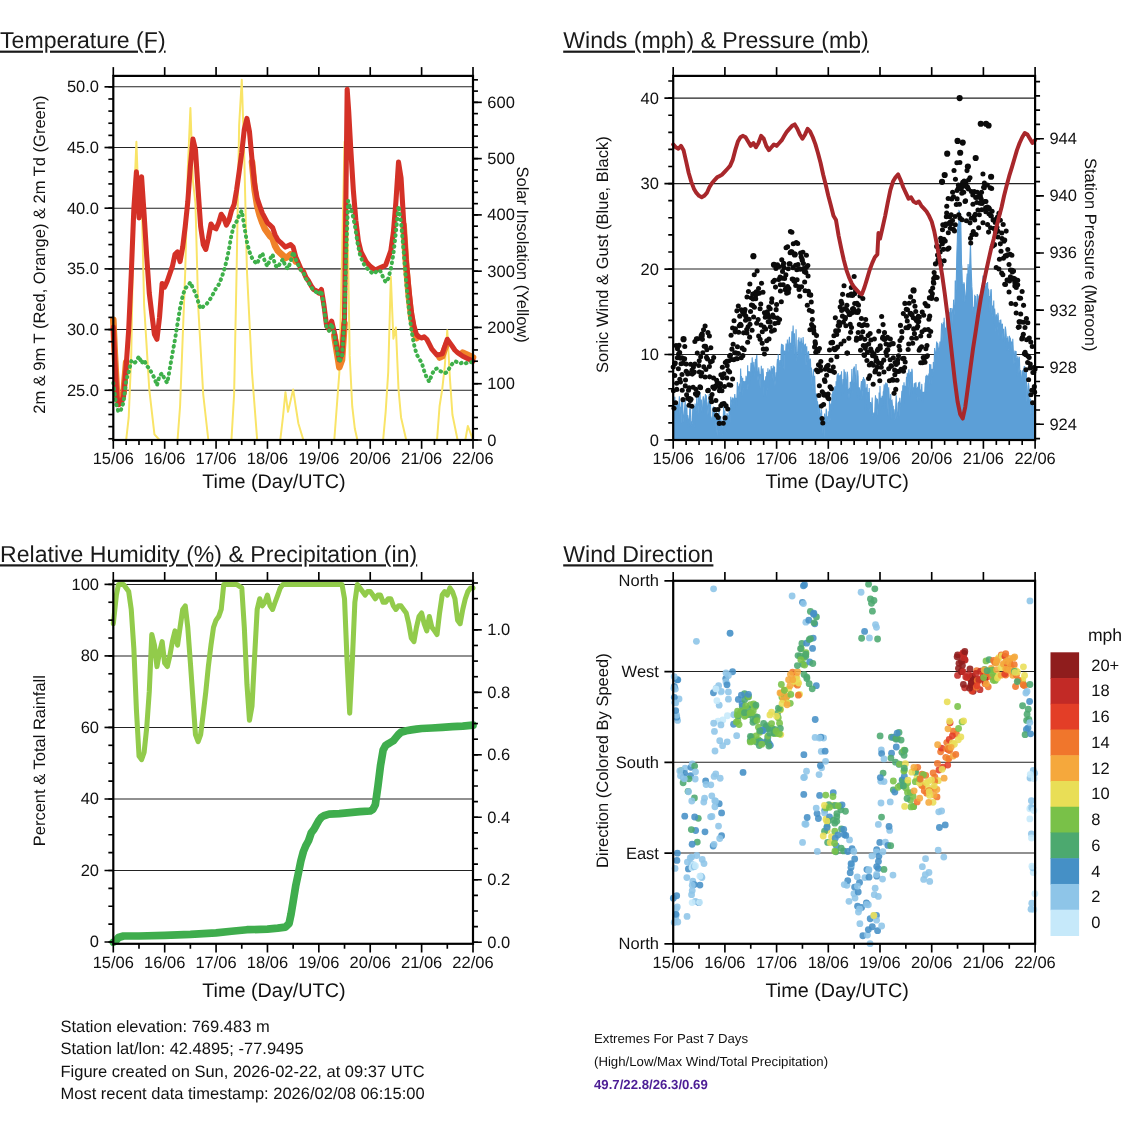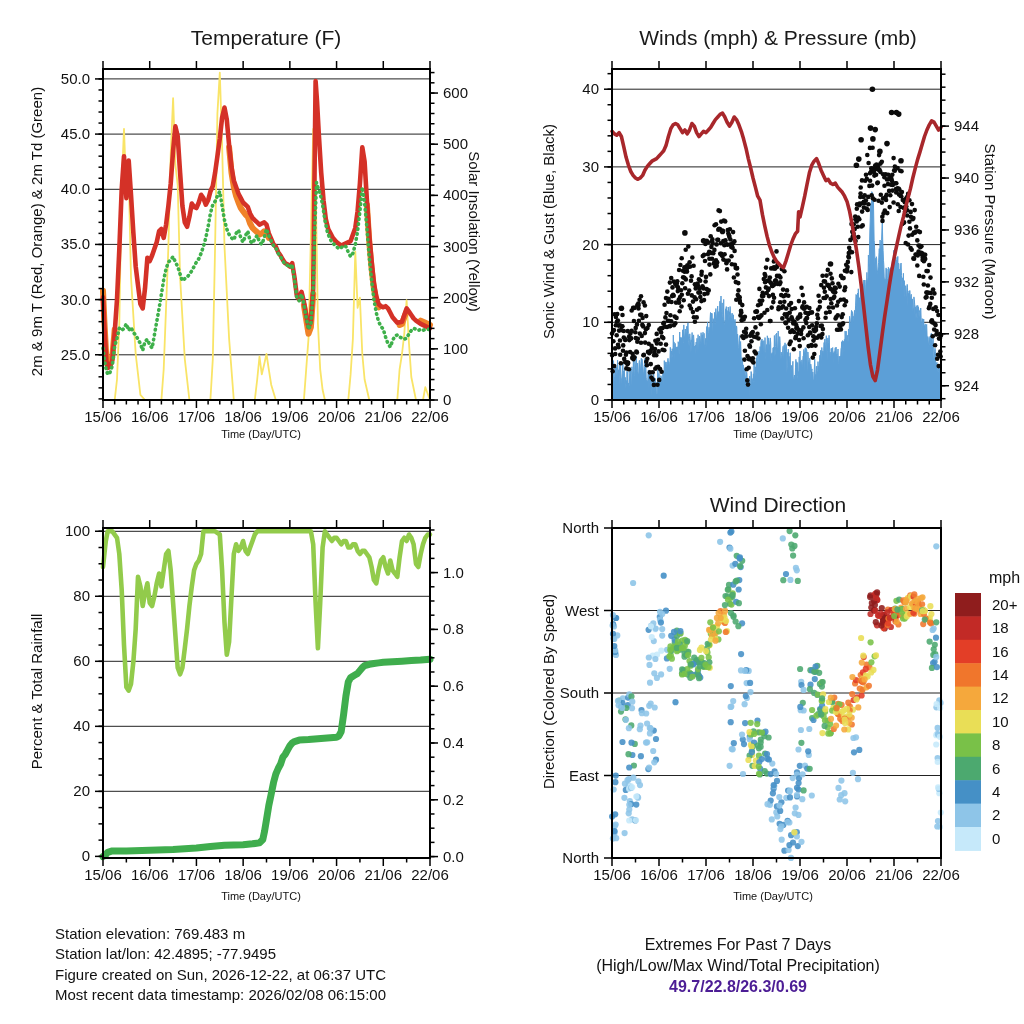--- a/index.html
+++ b/index.html
@@ -4,30 +4,30 @@
 <style>
   html,body{margin:0;padding:0;background:#fff;}
   body{width:1024px;height:1024px;position:relative;font-family:"Liberation Sans",sans-serif;color:#111;}
   .chart{position:absolute;width:512px;}
   .c0{left:0;top:0;height:460px;}
   .c1{left:512px;top:0;height:460px;}
   .c2{left:0;top:460px;height:465px;}
   .c3{left:512px;top:460px;height:465px;}
   .chart svg{position:absolute;left:0;top:0;}
   svg text{font-family:"Liberation Sans",sans-serif;}
-  .title{position:absolute;left:0;top:26px;width:532px;text-align:center;font-size:21px;color:#1a1a1a;}
+  .title{position:absolute;left:0;top:26px;width:532px;text-align:left;font-size:21px;color:#1a1a1a;text-decoration:underline;}
   .c2 .title,.c3 .title{top:33px;}
-  .xlabel{position:absolute;left:96px;width:330px;text-align:center;font-size:11px;top:428px;}
+  .xlabel{position:absolute;left:84px;width:330px;text-align:center;font-size:18px;top:428px;}
   .c2 .xlabel,.c3 .xlabel{top:430px;}
   .ylab{position:absolute;font-size:15px;text-align:center;white-space:nowrap;}
   .ylab.left{width:331px;left:-129px;top:223px;transform:rotate(-90deg);}
   .ylab.right{width:331px;left:309px;top:223px;transform:rotate(90deg);}
   .c1 .ylab.right{left:313px;}
   .footer-left{position:absolute;left:55px;top:924px;font-size:15px;line-height:20.3px;}
-  .footer-right{position:absolute;left:520px;top:934px;width:436px;text-align:center;font-size:16px;line-height:21px;}
+  .footer-right{position:absolute;left:540px;top:934px;width:436px;text-align:left;font-size:12px;line-height:21px;}
   .footer-right .vals{font-weight:bold;}
 </style>
 </head>
 <body>
 
 <div class="chart c0">
   <div class="title">Temperature (F)</div>
   <div class="ylab left">2m &amp; 9m T (Red, Orange) &amp; 2m Td (Green)</div>
   <div class="ylab right">Solar Insolation (Yellow)</div>
   <div class="xlabel">Time (Day/UTC)</div>
@@ -1165,20 +1165,21 @@
       <line x1="429" y1="139.0941176470585" x2="433.5" y2="139.0941176470585" stroke="#000" stroke-width="1.5"></line>
       <line x1="429" y1="126.11372549019575" x2="433.5" y2="126.11372549019575" stroke="#000" stroke-width="1.5"></line>
       <line x1="429" y1="113.13333333333304" x2="433.5" y2="113.13333333333304" stroke="#000" stroke-width="1.5"></line>
       <line x1="429" y1="100.15294117647028" x2="433.5" y2="100.15294117647028" stroke="#000" stroke-width="1.5"></line>
       <line x1="429" y1="87.17254901960757" x2="433.5" y2="87.17254901960757" stroke="#000" stroke-width="1.5"></line>
       <line x1="429" y1="74.19215686274481" x2="433.5" y2="74.19215686274481" stroke="#000" stroke-width="1.5"></line>
     </svg>
 </div>
 
 <div class="chart c2">
+  <div class="title">Relative Humidity (%) &amp; Precipitation (in)</div>
   <div class="ylab left">Percent &amp; Total Rainfall</div>
   <div class="xlabel">Time (Day/UTC)</div>
   <svg width="512" height="465">
       <line x1="103" x2="430" y1="331.3" y2="331.3" stroke="#222" stroke-width="1"></line>
       <line x1="103" x2="430" y1="266.3" y2="266.3" stroke="#222" stroke-width="1"></line>
       <line x1="103" x2="430" y1="201.3" y2="201.3" stroke="#222" stroke-width="1"></line>
       <line x1="103" x2="430" y1="136.3" y2="136.3" stroke="#222" stroke-width="1"></line>
       <line x1="103" x2="430" y1="71.3" y2="71.3" stroke="#222" stroke-width="1"></line>
       <path d="M103.0 107.0L104.4 94.0L105.8 81.0L107.7 71.3L112.3 71.3L117.0 77.8L119.3 94.0L121.7 129.8L124.0 185.0L126.4 227.3L128.7 230.6L131.0 224.1L133.4 201.3L135.7 168.8L138.0 116.8L140.4 126.5L142.7 146.0L145.0 133.0L147.4 123.3L149.7 142.8L152.1 146.0L154.4 136.3L156.7 123.3L159.1 113.5L161.4 126.5L163.7 110.3L166.1 94.0L168.4 90.8L170.7 110.3L173.1 142.8L175.4 175.3L177.7 207.8L180.1 214.3L182.4 207.8L184.8 188.3L187.1 168.8L189.4 146.0L191.8 126.5L194.1 110.3L196.4 103.8L198.8 100.5L201.1 94.0L203.4 71.3L205.8 71.3L210.4 71.3L215.1 71.3L219.8 74.5L222.1 110.3L224.5 162.3L226.8 194.8L229.1 181.8L231.5 136.3L233.8 94.0L236.1 84.3L238.5 90.8L240.8 87.5L243.1 81.0L245.5 90.8L247.8 94.0L250.1 87.5L252.5 81.0L254.8 74.5L257.2 71.3L271.2 71.3L285.2 71.3L299.2 71.3L310.9 71.3L313.2 84.3L315.6 142.8L317.9 188.3L320.2 142.8L322.6 87.5L324.9 71.3L327.2 74.5L329.6 77.8L331.9 81.0L334.2 77.8L336.6 77.8L338.9 81.0L341.2 84.3L343.6 81.0L345.9 81.0L348.3 87.5L350.6 87.5L352.9 84.3L355.3 84.3L357.6 90.8L359.9 94.0L362.3 90.8L364.6 90.8L366.9 94.0L369.3 97.3L371.6 107.0L373.9 120.0L376.3 123.3L378.6 110.3L380.9 100.5L383.3 97.3L385.6 107.0L388.0 113.5L390.3 100.5L392.6 110.3L395.0 113.5L397.3 116.8L399.6 97.3L402.0 81.0L404.3 77.8L406.6 81.0L409.0 74.5L411.3 77.8L413.6 84.3L416.0 103.8L418.3 107.0L420.7 94.0L423.0 84.3L425.3 77.8L427.7 74.5L430.0 74.5" fill="none" stroke="#92CB4B" stroke-width="4.6" stroke-linejoin="round" stroke-linecap="round"></path>
       <path d="M103.0 396.6L105.3 395.2L107.7 392.3L112.3 390.9L126.4 390.9L149.7 390.3L173.1 389.5L196.4 388.1L210.4 386.6L224.5 385.2L243.1 384.7L252.5 383.8L259.5 382.9L262.8 379.5L264.6 371.0L266.5 359.7L268.8 345.5L271.2 334.1L273.5 322.7L275.8 314.2L278.2 308.5L280.5 304.3L282.9 297.2L285.2 294.3L287.5 290.1L289.9 285.8L292.2 283.0L294.5 281.6L299.2 280.1L308.5 279.6L317.9 278.7L327.2 277.9L336.6 277.3L338.9 275.9L341.2 271.6L343.6 254.6L345.9 236.1L348.3 221.9L350.6 217.7L352.9 216.2L355.3 214.8L357.6 213.4L359.9 210.6L362.3 207.7L364.6 205.7L369.3 204.3L373.9 203.5L378.6 202.9L383.3 202.3L392.6 201.8L402.0 201.2L411.3 200.6L420.7 200.1L430.0 199.2" fill="none" stroke="#3FAD4D" stroke-width="7" stroke-linejoin="round" stroke-linecap="round"></path>
@@ -2114,21 +2115,21 @@
       <text x="480" y="360.3" font-size="15" fill="#111">2</text>
       <rect x="443" y="367.0" width="26" height="23.9" fill="#C6E9FA"></rect>
       <text x="480" y="383.7" font-size="15" fill="#111">0</text>
       <text x="477" y="123" font-size="16" fill="#111">mph</text>
     </svg>
 </div>
 
 <div class="footer-left">
   <div>Station elevation: 769.483 m</div>
   <div>Station lat/lon: 42.4895; -77.9495</div>
-  <div>Figure created on Sun, 2026-12-22, at 06:37 UTC</div>
+  <div>Figure created on Sun, 2026-02-22, at 09:37 UTC</div>
   <div>Most recent data timestamp: 2026/02/08 06:15:00</div>
 </div>
 
 <div class="footer-right">
   <div>Extremes For Past 7 Days</div>
   <div>(High/Low/Max Wind/Total Precipitation)</div>
   <div class="vals" style="color: #4c1d95;">49.7/22.8/26.3/0.69</div>
 </div>
 
 </body></html>

